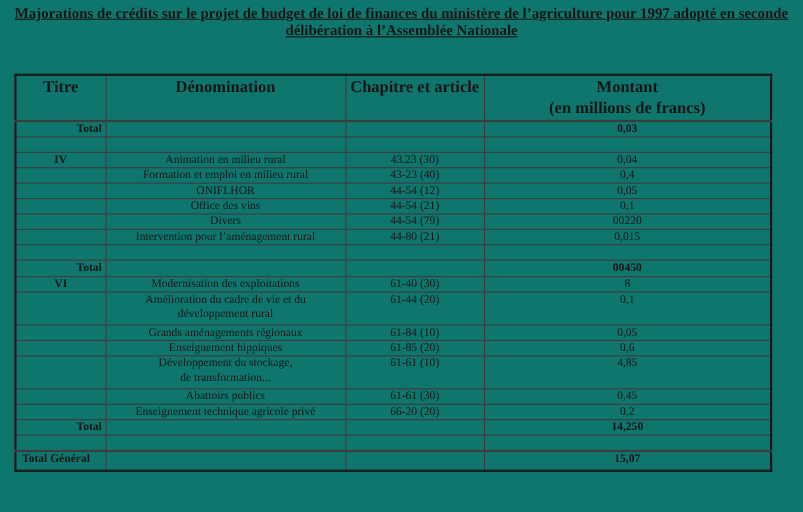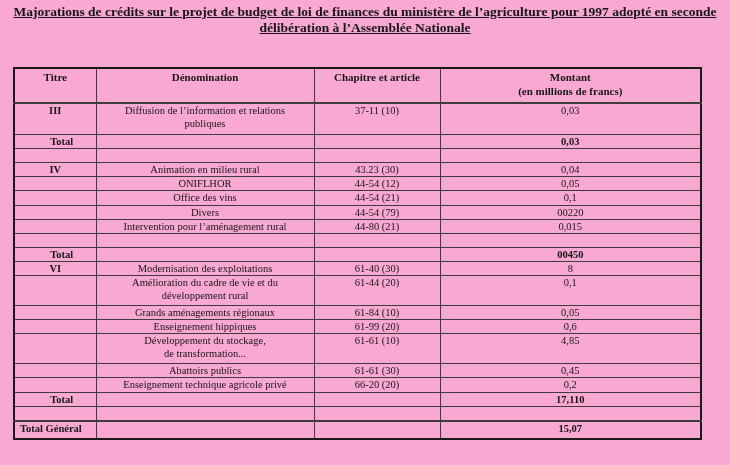--- a/index.html
+++ b/index.html
@@ -5,21 +5,21 @@
   html, body { margin: 0; padding: 0; }
   body {
     width: 730px; height: 465px;
     background: #ffffff;
     font-family: "Liberation Serif", "DejaVu Serif", serif;
     color: #161616;
   }
   .page {
     position: relative;
     width: 730px; height: 465px;
-    background: #f9a8d4;
+    background: #0f766e;
     overflow: hidden;
   }
   .doc-title {
     position: absolute;
     top: 4px; left: 10px; right: 10px;
     text-align: center;
     font-size: 13.5px;
     font-weight: bold;
     line-height: 1.18;
   }
@@ -37,32 +37,32 @@
     border: 1px solid #3c3c3c;
     padding: 0 3px;
     text-align: center;
     vertical-align: top;
     overflow: hidden;
     white-space: normal;
   }
   table.budget { border: 2px solid #1a1a1a; }
   tr.r-head td {
     font-weight: bold;
-    font-size: 11px;
+    font-size: 15px;
     border-bottom-width: 2px;
     vertical-align: top;
     padding-top: 2px;
     height: 31px;
   }
   tr.r-tall td   { height: 30px; }
   tr.r-std td    { height: 13px; }
   tr.r-2line td  { height: 29px; margin-top: 32px; }
   tr.r-empty td  { height: 13px; }
   td.c-titre { font-weight: bold; }
-  td.c-titre.left { text-align: center; padding-left: 16px; }
+  td.c-titre.left { text-align: right; padding-left: 16px; }
   td.c-titre.left-tight { text-align: left; padding-left: 5px; }
   tr.r-total td.c-mont { font-weight: bold; }
   tr.r-grand td { border-top-width: 2px; height: 16px; }
   tr.r-grand td.c-mont { font-weight: bold; }
   .mont-sub { font-weight: bold; }
 </style>
 </head>
 <body>
 
 <div class="page">
@@ -83,26 +83,20 @@
         <tr class="r-head">
       <td>Titre</td>
       <td>Dénomination</td>
       <td>Chapitre et article</td>
       <td>
         <div>Montant</div>
         <div class="mont-sub">(en millions de francs)</div>
       </td>
     </tr>
 
-    <tr class="r-tall">
-      <td class="c-titre">III</td>
-      <td class="c-den" style="padding:0 14px">Diffusion de l’information et relations publiques</td>
-      <td class="c-chap">37-11 (10)</td>
-      <td class="c-mont">0,03</td>
-    </tr>
 
     <tr class="r-std r-total">
       <td class="c-titre left">Total</td>
       <td class="c-den"></td>
       <td class="c-chap"></td>
       <td class="c-mont">0,03</td>
     </tr>
 
     <tr class="r-empty">
       <td class="c-titre"></td>
@@ -111,20 +105,26 @@
       <td class="c-mont"></td>
     </tr>
 
     <tr class="r-std">
       <td class="c-titre">IV</td>
       <td class="c-den">Animation en milieu rural</td>
       <td class="c-chap">43.23 (30)</td>
       <td class="c-mont">0,04</td>
     </tr>
 
+    <tr class="r-std">
+      <td class="c-titre"></td>
+      <td class="c-den">Formation et emploi en milieu rural</td>
+      <td class="c-chap">43-23 (40)</td>
+      <td class="c-mont">0,4</td>
+    </tr>
 
     <tr class="r-std">
       <td class="c-titre"></td>
       <td class="c-den">ONIFLHOR</td>
       <td class="c-chap">44-54 (12)</td>
       <td class="c-mont">0,05</td>
     </tr>
 
 
     <tr class="r-std">
@@ -179,21 +179,21 @@
     <tr class="r-std">
       <td class="c-titre"></td>
       <td class="c-den">Grands aménagements régionaux</td>
       <td class="c-chap">61-84 (10)</td>
       <td class="c-mont">0,05</td>
     </tr>
 
     <tr class="r-std">
       <td class="c-titre"></td>
       <td class="c-den">Enseignement hippiques</td>
-      <td class="c-chap">61-99 (20)</td>
+      <td class="c-chap">61-85 (20)</td>
       <td class="c-mont">0,6</td>
     </tr>
 
     <tr class="r-2line">
       <td class="c-titre"></td>
       <td class="c-den" style="padding:0 43px">Développement du stockage, de transformation...</td>
       <td class="c-chap">61-61 (10)</td>
       <td class="c-mont">4,85</td>
     </tr>
 
@@ -208,21 +208,21 @@
       <td class="c-titre"></td>
       <td class="c-den">Enseignement technique agricole privé</td>
       <td class="c-chap">66-20 (20)</td>
       <td class="c-mont">0,2</td>
     </tr>
 
     <tr class="r-std r-total">
       <td class="c-titre left">Total</td>
       <td class="c-den"></td>
       <td class="c-chap"></td>
-      <td class="c-mont">17,110</td>
+      <td class="c-mont">14,250</td>
     </tr>
 
     <tr class="r-empty">
       <td class="c-titre"></td>
       <td class="c-den"></td>
       <td class="c-chap"></td>
       <td class="c-mont"></td>
     </tr>
 
     <tr class="r-grand">

